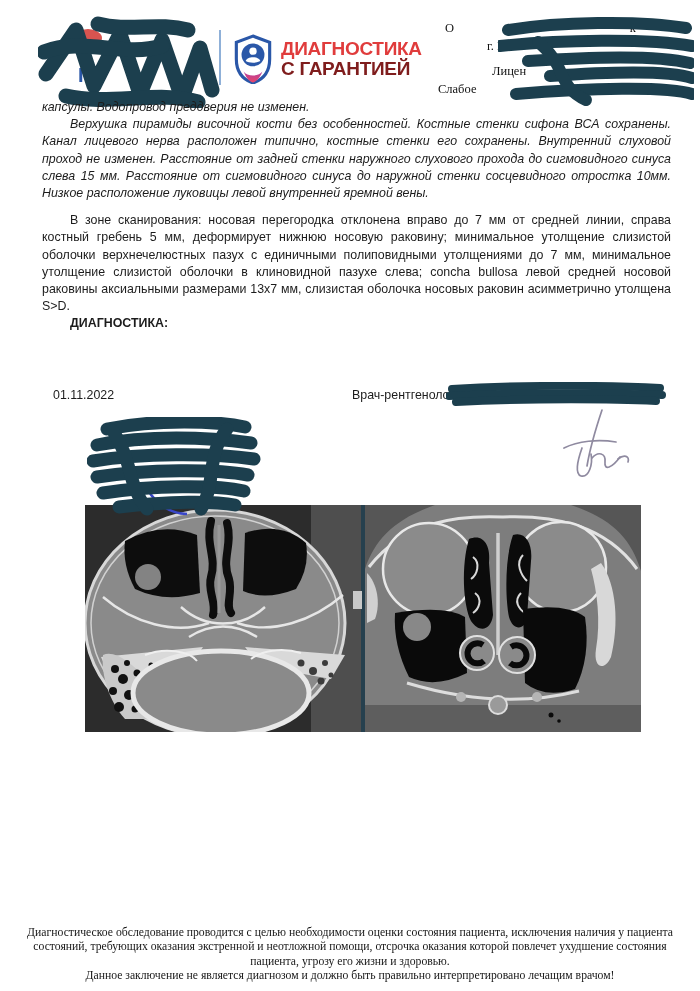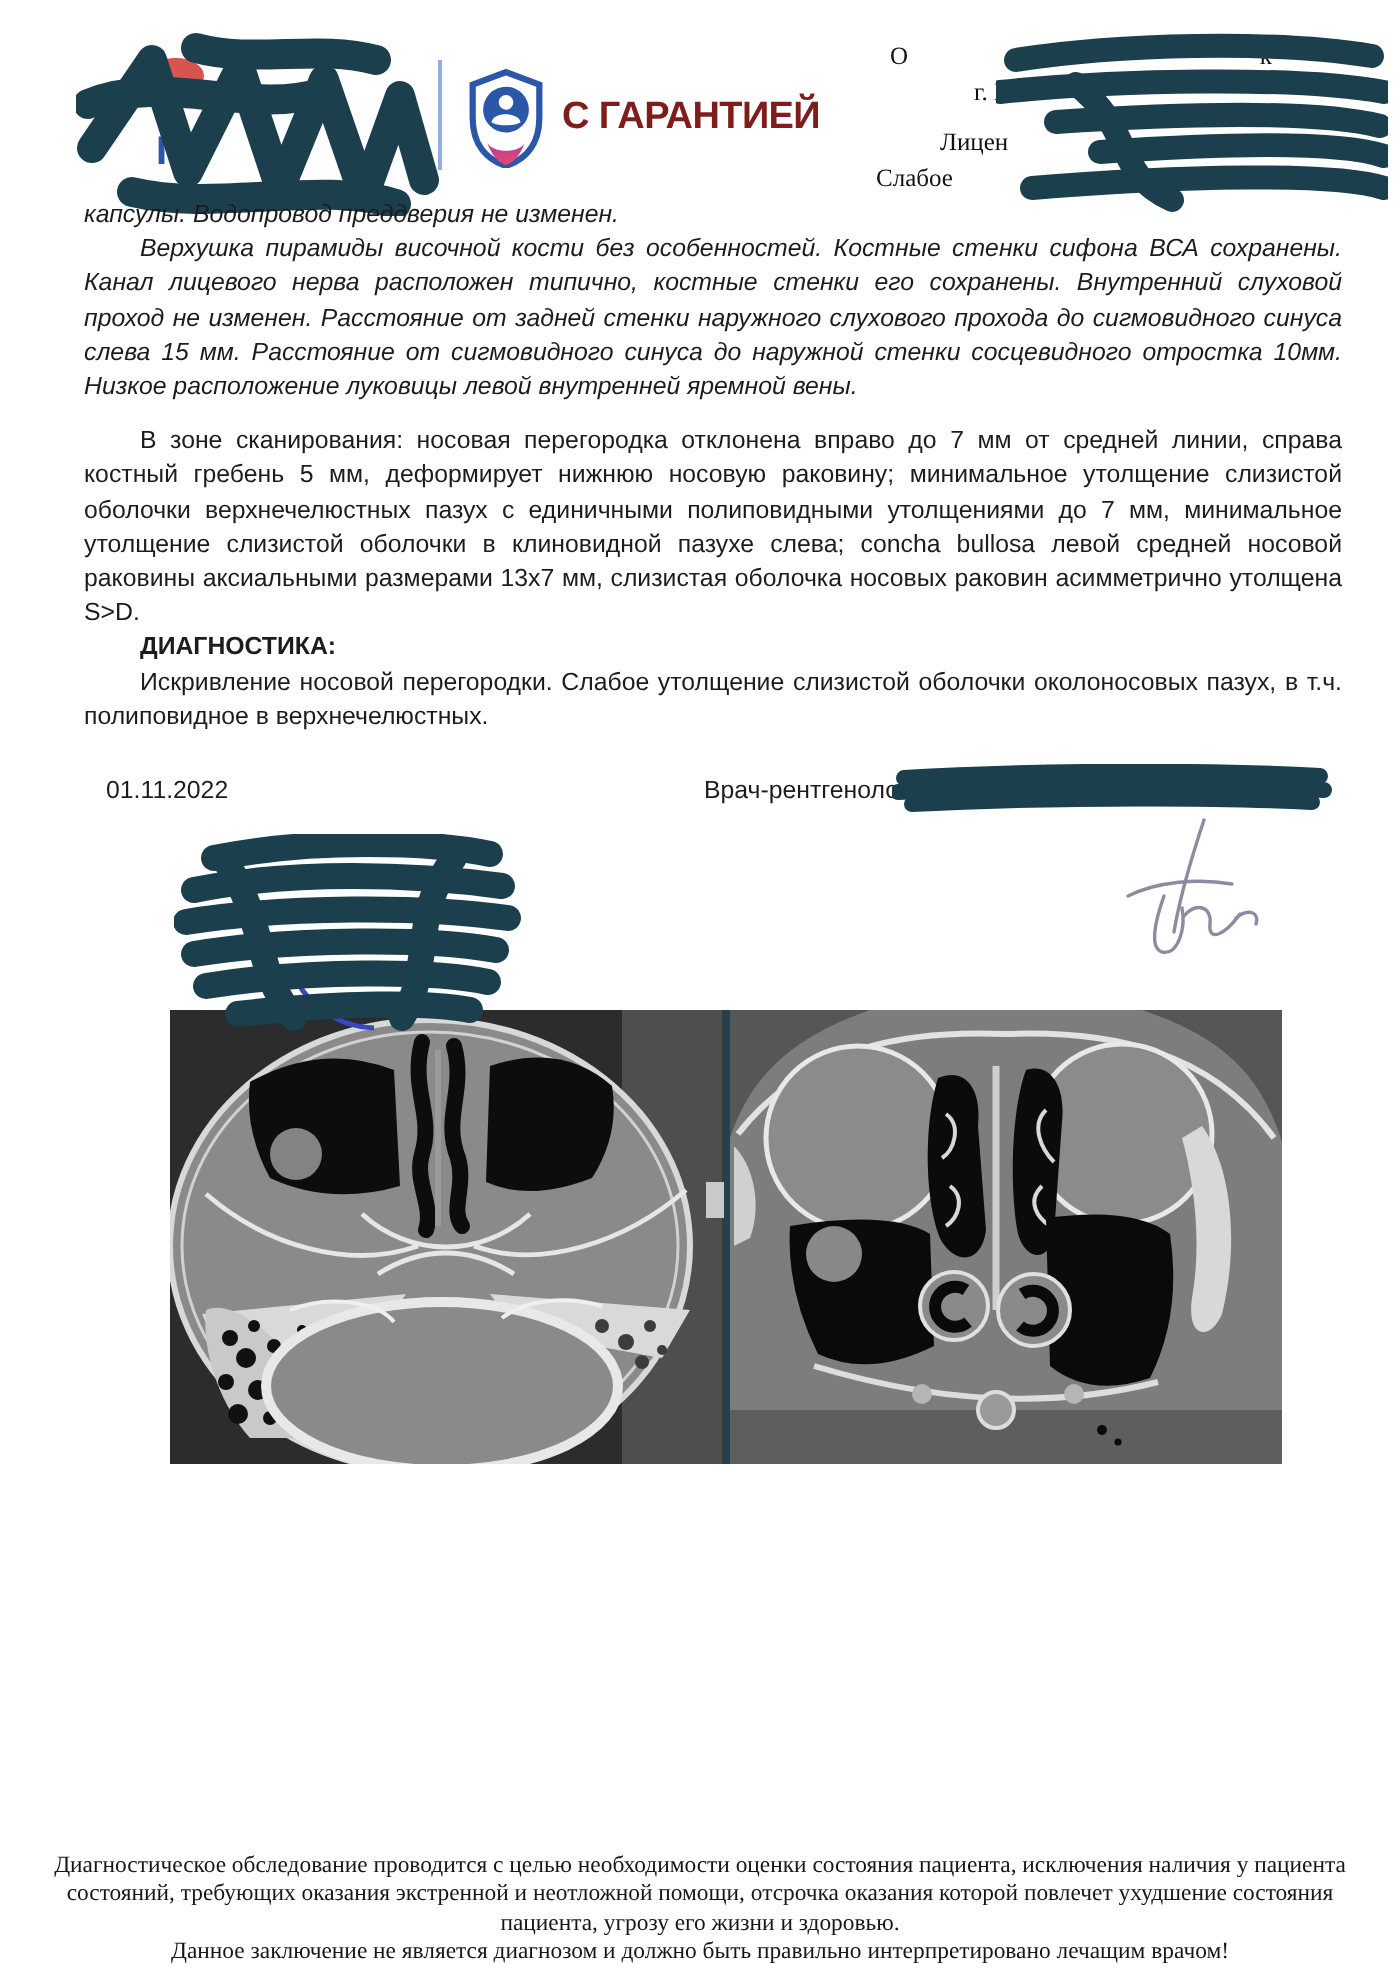--- a/index.html
+++ b/index.html
@@ -61,32 +61,33 @@
             <stop offset="1" stop-color="#e8476a"></stop>
         </linearGradient>
       </defs>
       <path d="M20,2 L36,8 L36,24 C36,37 29,44 20,47 C11,44 4,37 4,24 L4,8 Z" fill="#ffffff" stroke="#2a57a8" stroke-width="3"></path>
       <path d="M11,36 C14,41 26,41 29,36 C26,44 22,46 20,46.5 C18,46 14,44 11,36 Z" fill="url(#pg)"></path>
       <circle cx="20" cy="20" r="11" fill="#2a57a8"></circle>
       <circle cx="20" cy="16.5" r="3.5" fill="#ffffff"></circle>
       <path d="M13,26 C14,21 26,21 27,26 C24,28 16,28 13,26 Z" fill="#ffffff"></path>
     </svg>
     <div class="dg-text">
+      <span style="color:#e03c3c;">ДИАГНОСТИКА</span>
       <span style="color:#7f1d1d;">С ГАРАНТИЕЙ</span>
     </div>
   </div>
 
   <div class="clinic-line" style="left:445px;top:21px;width:196px;">
     <span>О</span>
     <span>к"</span>
   </div>
   <div class="clinic-line" style="left:487px;top:39px;">
     <span>г. М</span>
   </div>
-  <div class="clinic-line" style="left:470px;top:64px;text-align:right;">
+  <div class="clinic-line" style="left:492px;top:64px;text-align:right;">
     <span>Лицен</span>
   </div>
   <div class="clinic-line" style="left:438px;top:82px;width:248px;">
     <span>Слабое</span>
     <span>л</span>
   </div>
   <svg class="clinic-scribble" width="196" height="96" viewBox="0 0 196 96">
     <g stroke="#1c3f4e" stroke-width="12" stroke-linecap="round" fill="none">
       <path d="M10,16 C60,8 140,6 188,14"></path>
       <path d="M2,32 C60,26 150,24 194,32"></path>
@@ -95,21 +96,20 @@
       <path d="M18,80 C90,74 170,72 194,80"></path>
       <path d="M40,28 C70,52 58,72 88,86"></path>
     </g>
   </svg>
 
   <div class="report">
     <p class="ital">капсулы. Водопровод преддверия не изменен.</p>
     <p class="ital indent">Верхушка пирамиды височной кости без особенностей. Костные стенки сифона ВСА сохранены. Канал лицевого нерва расположен типично, костные стенки его сохранены. Внутренний слуховой проход не изменен. Расстояние от задней стенки наружного слухового прохода до сигмовидного синуса слева 15  мм. Расстояние от сигмовидного синуса до наружной стенки сосцевидного отростка 10мм. Низкое расположение луковицы левой внутренней яремной вены.</p>
     <p class="indent gap-top">В зоне сканирования: носовая перегородка отклонена вправо до 7 мм от средней линии, справа костный гребень 5 мм, деформирует нижнюю носовую раковину; минимальное утолщение слизистой оболочки верхнечелюстных пазух с единичными полиповидными утолщениями до 7 мм, минимальное утолщение слизистой оболочки в клиновидной пазухе слева; concha bullosa  левой средней носовой раковины аксиальными размерами 13x7 мм, слизистая оболочка носовых раковин асимметрично утолщена S&gt;D.</p>
     <p class="bold indent">ДИАГНОСТИКА:</p>
-    <p class="indent">Искривление носовой перегородки. Слабое утолщение слизистой оболочки околоносовых пазух, в т.ч. полиповидное в верхнечелюстных.</p>
   </div>
 
   <div class="date-text">01.11.2022</div>
   <div class="doctor-label">Врач-рентгенолог</div>
 
   <svg class="name-scribble" width="220" height="24" viewBox="0 0 220 24">
     <g stroke="#1c3f4e" stroke-width="8" stroke-linecap="round" fill="none">
       <path d="M6,7 C70,3 160,3 214,6"></path>
       <path d="M3,14 C80,10 170,11 216,13"></path>
       <path d="M10,20 C90,16 170,17 210,19"></path>

